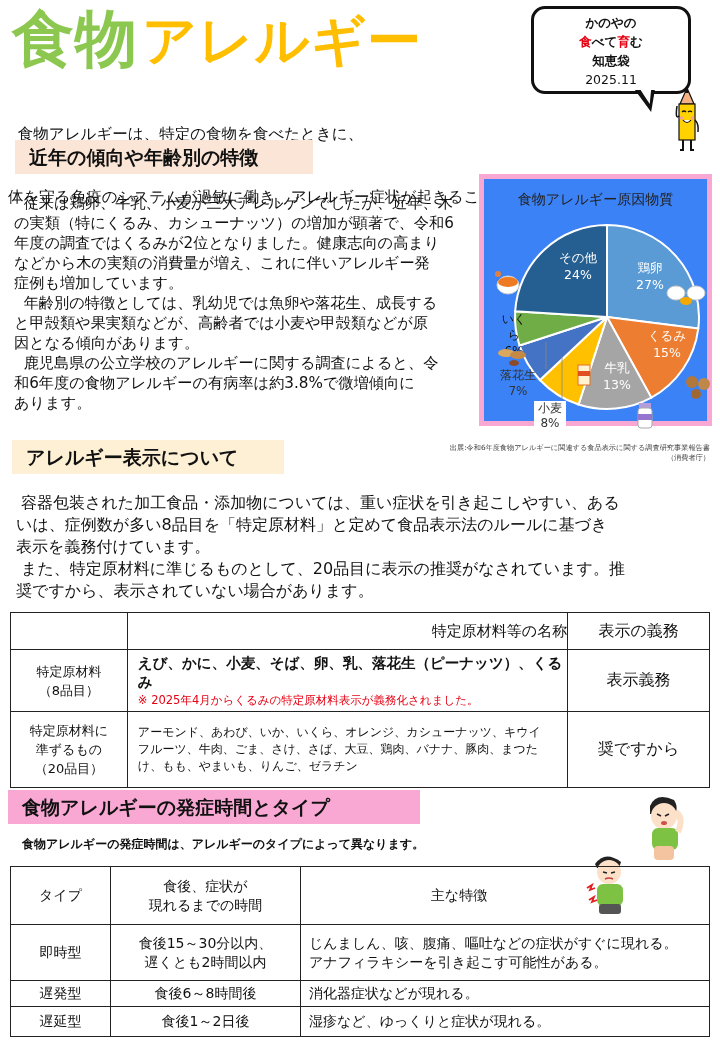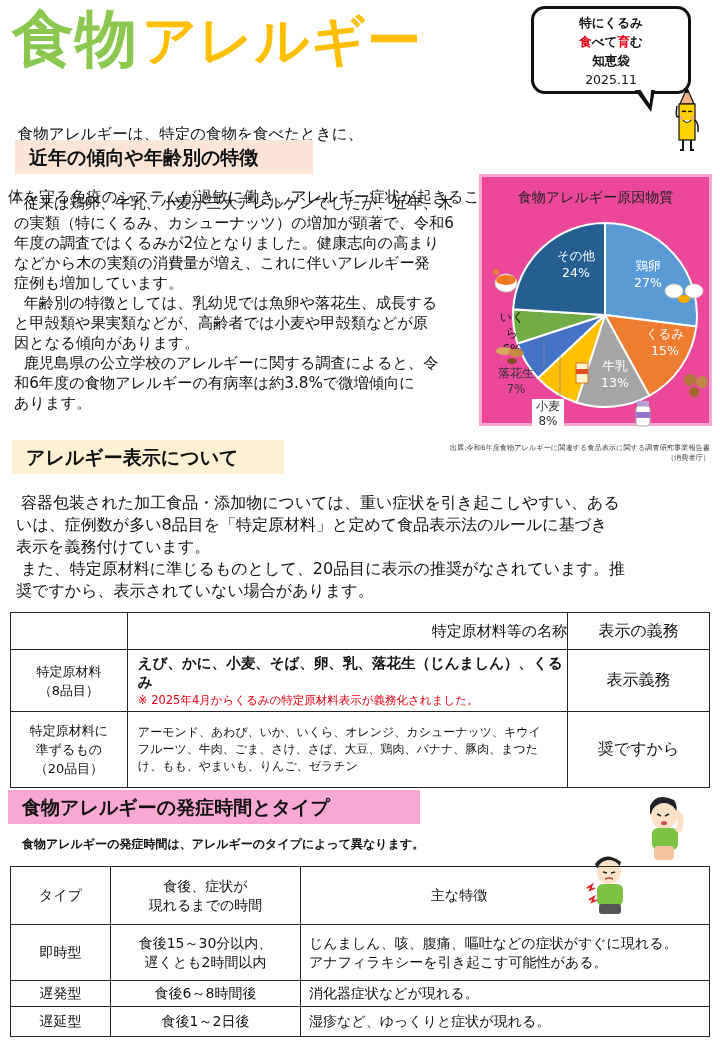--- a/index.html
+++ b/index.html
@@ -21,21 +21,21 @@
 
   .section-head { position: absolute; height: 34px; padding-left: 14px; font-size: 19px; font-weight: bold; line-height: 34px; color: #111; }
   .sh1 { left: 15px; top: 140px; width: 298px; background: #fbe5d6; }
   .sh2 { left: 12px; top: 440px; width: 272px; background: #fdf0d5; }
   .sh3 { left: 8px; top: 790px; width: 298px; background: #f9a8d4; }
 
   .para { position: absolute; font-size: 15.2px; line-height: 20px; }
   .p1 { left: 14px; top: 193px; width: 460px; }
   .p1 .line { white-space: pre; display: block; }
 
-  .chart-box { position: absolute; left: 479px; top: 174px; width: 233px; height: 252px; border: 3px solid #f9a8d4; background: #ec4899; }
+  .chart-box { position: absolute; left: 479px; top: 174px; width: 233px; height: 252px; border: 5px solid #f9a8d4; background: #3b82f6; }
   .chart-title { position: absolute; left: 0; top: 12px; width: 100%; text-align: center; font-size: 14px; color: #222; }
   .chart-svg { position: absolute; left: 0; top: 0; }
   .source { position: absolute; left: 400px; top: 443px; width: 310px; text-align: right; font-size: 7.2px; line-height: 10px; color: #444; }
 
   .p2 { left: 16px; top: 492px; width: 690px; font-size: 16px; line-height: 22px; }
   .p2 .line { white-space: pre; display: block; }
 
   table { border-collapse: collapse; position: absolute; }
   .t-allergen { left: 10px; top: 612px; width: 700px; }
   .t-allergen td, .t-allergen th { border: 1px solid #222; font-weight: normal; }
@@ -66,21 +66,21 @@
 </style>
 </head>
 <body>
 
 <div class="title">
   <span class="t1">食物</span>
   <span class="t2">アレルギー</span>
 </div>
 
 <div class="bubble">
-  <div>特にくるみ</div>
+  <div>かのやの</div>
   <div>
     <span class="red">食</span><span>べて</span><span class="red">育</span><span>む</span>
   </div>
   <div>知恵袋</div>
   <div style="font-weight:normal">2025.11</div>
 </div>
 <div class="bubble-tail"></div>
 <div class="bubble-tail2"></div>
 
 <svg class="pencil" viewBox="0 0 26 72" width="26" height="72">
@@ -213,21 +213,21 @@
     <th class="c1"></th>
     <th class="c2" style="text-align:right;padding-left:0">特定原材料等の名称</th>
     <th class="c3">表示の義務</th>
   </tr>
   <tr class="row8">
     <td class="c1">
       <div>特定原材料</div>
       <div>（8品目）</div>
     </td>
     <td class="c2">
-      <span class="items8">えび、かに、小麦、そば、卵、乳、落花生（じんましん）、くるみ</span>
+      <span class="items8">えび、かに、小麦、そば、卵、乳、落花生（ピーナッツ）、くるみ</span>
       <span class="note8">※ 2025年4月からくるみの特定原材料表示が義務化されました。</span>
     </td>
     <td class="c3">表示義務</td>
   </tr>
   <tr class="row20">
     <td class="c1">
       <div>特定原材料に</div>
       <div>準ずるもの</div>
       <div>（20品目）</div>
     </td>

